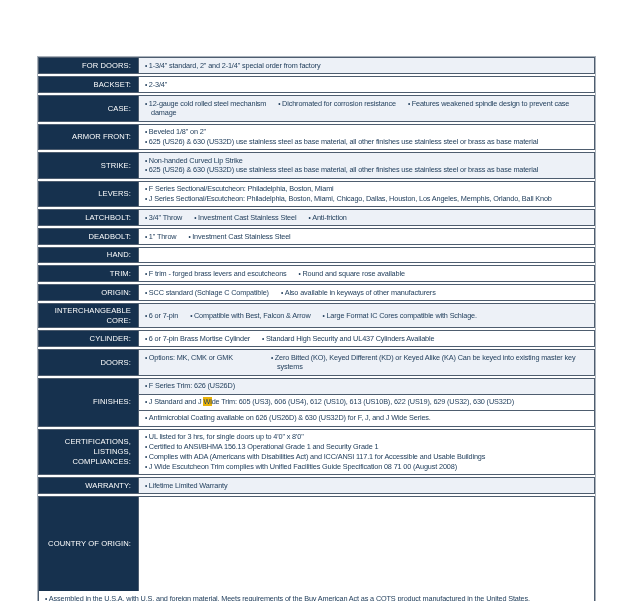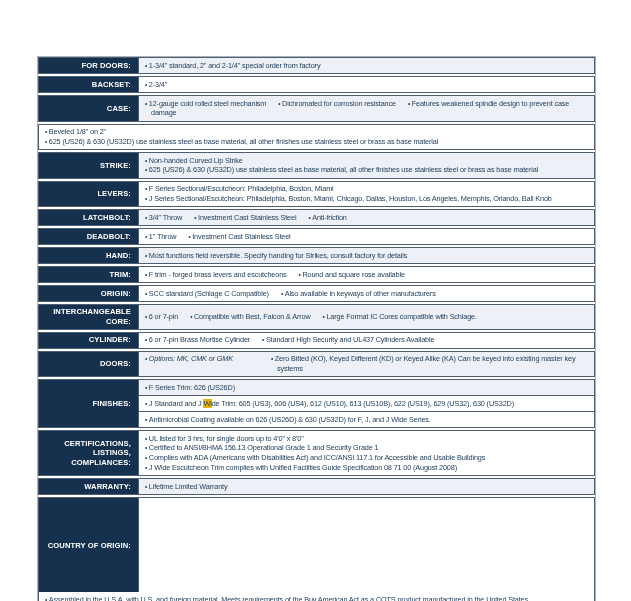--- a/index.html
+++ b/index.html
@@ -17,42 +17,42 @@
     border:1px solid #4e5d6f;
     margin-bottom:2px;
     background:#ffffff;
   }
   .row:last-child{margin-bottom:4px;flex-direction:column;}
   .label-cell{
     width:90px;flex:0 0 90px;
     background:#16314e;color:#ffffff;
     display:flex;align-items:center;justify-content:flex-end;
     text-align:right;
-    font-weight:bold;font-size:7.6px;line-height:9.6px;
+    font-weight:normal;font-size:7.6px;line-height:9.6px;
     letter-spacing:.1px;
     padding:2px 7px 2px 2px;
     white-space:pre-line;
     border-right:1px solid #4e5d6f;
   }
   .stripes{flex:1;display:flex;flex-direction:column;min-width:0;}
   .stripe{
     flex:1;
     display:flex;flex-direction:column;justify-content:center;
     padding:2.5px 6px;
     font-size:7.3px;line-height:9.8px;letter-spacing:-0.15px;
     color:#25425f;
     min-height:10px;
   }
   .stripe.tint{background:#edf1f7;}
   .stripe.white{background:#ffffff;}
   .stripe + .stripe{border-top:1px solid #4e5d6f;}
   .line{padding-left:6px;text-indent:-6px;}
   .line-flex{display:flex;padding-left:0;text-indent:0;}
   .bullet-item::before{content:"• ";font-size:6.5px;}
-  .line-flex .flex-first{flex:0 0 auto;min-width:120px;padding-left:6px;text-indent:-6px;font-style:italic;}
+  .line-flex .flex-first{flex:0 0 auto;min-width:120px;padding-left:6px;text-indent:-6px;}
   .line-flex .flex-rest{flex:1 1 auto;padding-left:6px;text-indent:-6px;}
   .inline-item{margin-right:12px;text-align:center;}
   .inline-item:last-child{margin-right:0;}
   .hl{background:#eab308;}
 </style>
 </head>
 <body>
 
 <div id="spec-table">
     <div class="row">
@@ -73,20 +73,21 @@
     </div>
     <div class="row">
       <div class="label-cell">CASE:</div>
       <div class="stripes">
         <div class="stripe tint">
           <div class="line"><span class="bullet-item inline-item">12-gauge cold rolled steel mechanism</span><span class="bullet-item inline-item">Dichromated for corrosion resistance</span><span class="bullet-item inline-item">Features weakened spindle design to prevent case damage</span></div>
         </div>
       </div>
     </div>
     <div class="row">
+      <div class="label-cell">ARMOR FRONT:</div>
       <div class="stripes">
         <div class="stripe white">
           <div class="line"><span class="bullet-item">Beveled 1/8" on 2"</span></div>
           <div class="line"><span class="bullet-item">625 (US26) &amp; 630 (US32D) use stainless steel as base material, all other finishes use stainless steel or brass as base material</span></div>
         </div>
       </div>
     </div>
     <div class="row">
       <div class="label-cell">STRIKE:</div>
       <div class="stripes">
@@ -116,25 +117,20 @@
     <div class="row">
       <div class="label-cell">DEADBOLT:</div>
       <div class="stripes">
         <div class="stripe white">
           <div class="line"><span class="bullet-item inline-item">1" Throw</span><span class="bullet-item inline-item">Investment Cast Stainless Steel</span></div>
         </div>
       </div>
     </div>
     <div class="row">
       <div class="label-cell">HAND:</div>
-      <div class="stripes">
-        <div class="stripe tint">
-          <div class="line"><span class="bullet-item">Most functions field reversible. Specify handing for Strikes, consult factory for details</span></div>
-        </div>
-      </div>
     </div>
     <div class="row">
       <div class="label-cell">TRIM:</div>
       <div class="stripes">
         <div class="stripe white">
           <div class="line"><span class="bullet-item inline-item">F trim - forged brass levers and escutcheons</span><span class="bullet-item inline-item">Round and square rose available</span></div>
         </div>
       </div>
     </div>
     <div class="row">

